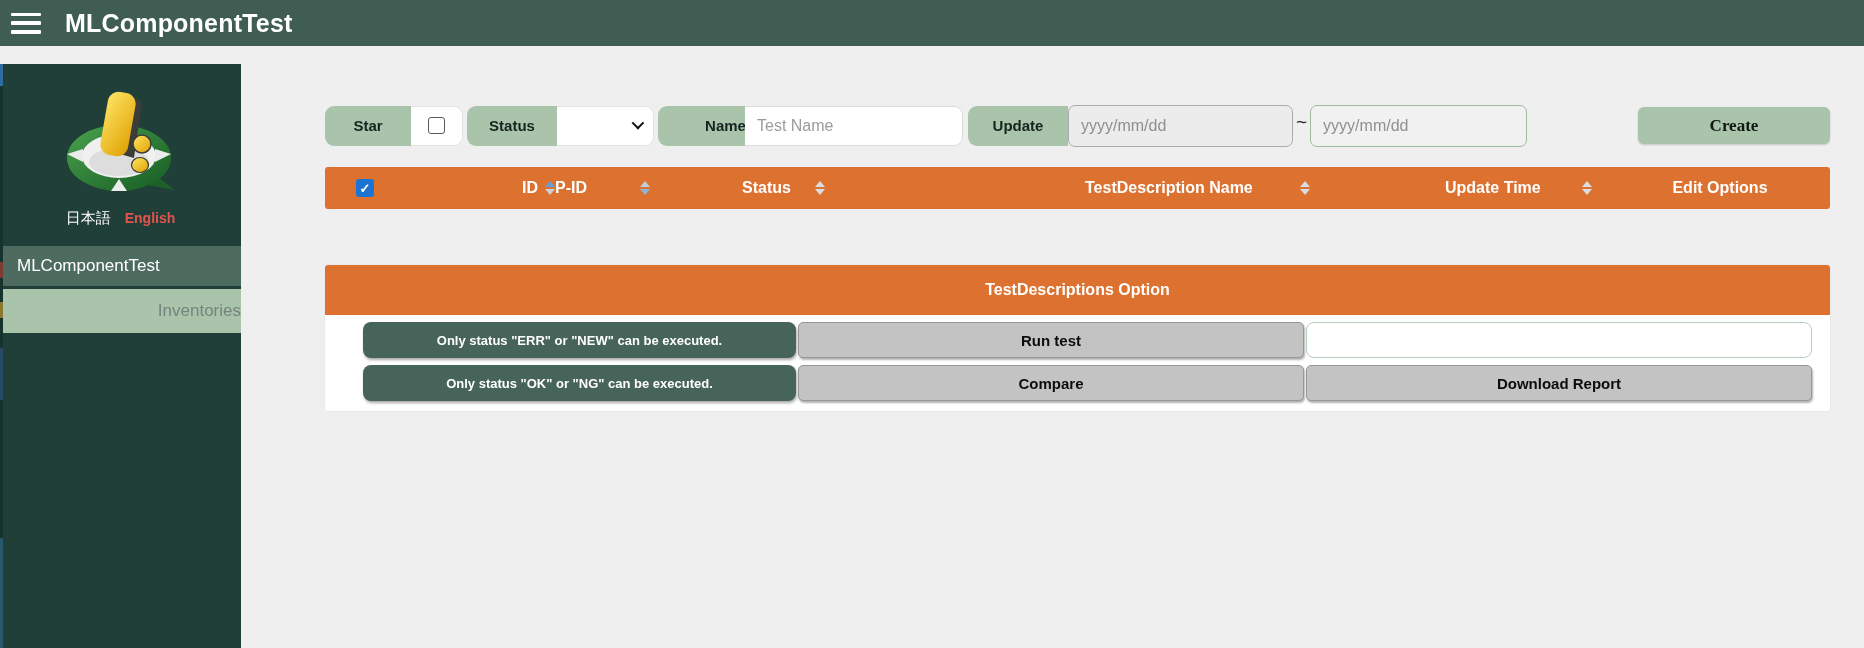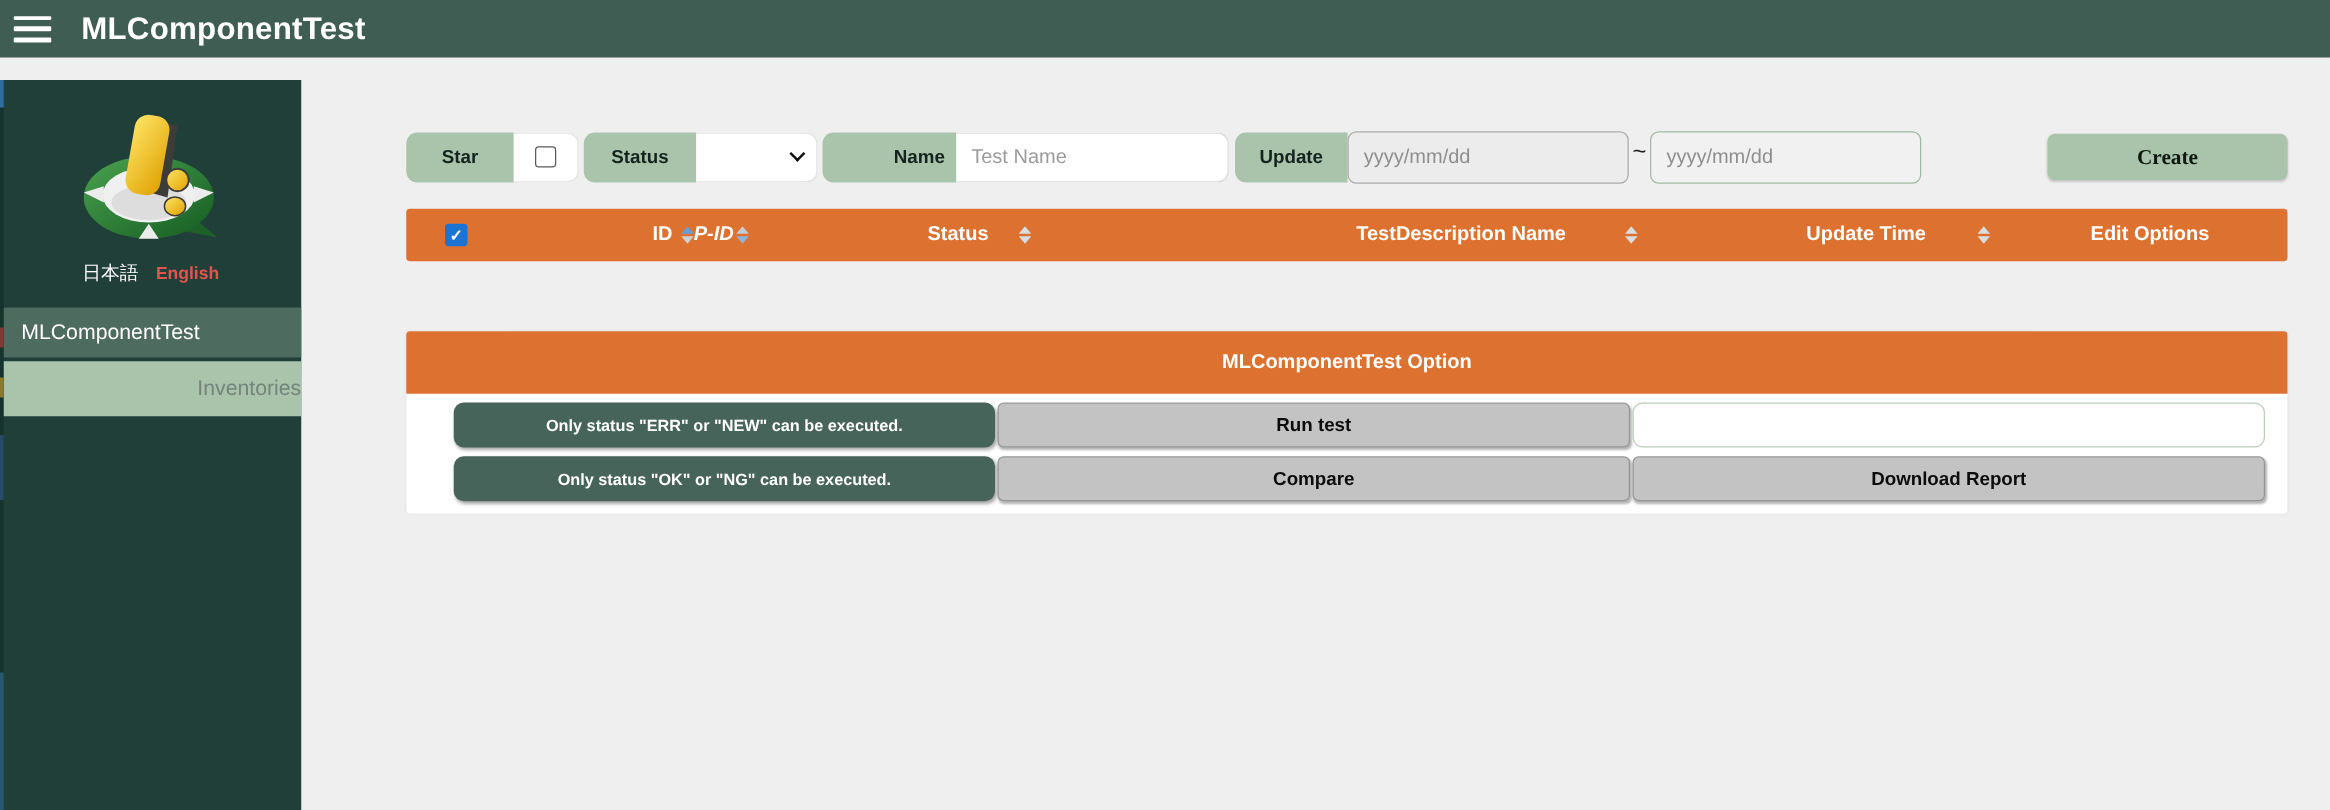--- a/index.html
+++ b/index.html
@@ -36,21 +36,21 @@
 
   
   .filterbar { display:flex; align-items:center; margin-top:57px; height:45px; }
   .seg-label { background:#a9c4ab; color:#15241f; font-size:15px; font-weight:bold;
                height:40px; display:flex; align-items:center; justify-content:center;
                border-radius:9px 0 0 9px; }
   .seg-ctrl  { background:#fff; height:40px; display:flex; align-items:center;
                border-radius:0 9px 9px 0; border:1px solid #e3e3e3; border-left:none; }
   .w-star{width:86px;} .w-starcb{width:52px; justify-content:center;}
   .w-status{width:90px;} .w-statusdd{width:97px; position:relative; cursor:pointer;}
-  .w-name{width:107px;padding-left:48px;}
+  .w-name{width:87px;padding-left:48px;}
   .gap{width:4px;}
   .cb-empty { width:17px; height:17px; border:1.6px solid #5a5a5a; border-radius:3px;
               background:#fff; cursor:pointer; }
   .chev { position:absolute; right:12px; top:13px; width:9px; height:9px;
           border-right:2.4px solid #111; border-bottom:2.4px solid #111;
           transform:rotate(45deg) translateY(-2px); }
   .name-input { width:218px; height:40px; border:1px solid #dcdcdc; border-left:none;
                 border-radius:0 9px 9px 0; font-size:16px; padding:0 12px; color:#333;
                 outline:none; background:#fff; }
   .name-input::placeholder { color:#9b9b9b; }
@@ -66,21 +66,21 @@
 
   
   .thead { margin-top:19px; height:42px; background:#dd7230; border-radius:3px;
            display:flex; align-items:center; color:#fff; font-size:16px; font-weight:bold; }
   .th { display:flex; align-items:center; }
   .th-cb { width:150px; padding-left:31px; }
   .cb-checked { width:18px; height:18px; background:#1b74d3; border-radius:3px; color:#fff;
                 font-size:13px; font-weight:bold; display:flex; align-items:center;
                 justify-content:center; cursor:pointer; }
   .th-id { width:80px; justify-content:flex-end; gap:7px; }
-  .th-pid { width:95px; justify-content:flex-start; gap:2px;font-style:italic; }
+  .th-pid { width:95px; justify-content:space-between; gap:2px; }
   .th-status { width:235px; justify-content:space-between; padding:0 60px 0 92px; }
   .th-name { width:500px; justify-content:space-between; padding:0 75px 0 200px; }
   .th-update { width:225px; justify-content:space-between; padding:0 18px 0 60px;gap:25px; }
   .th-edit { flex:1; justify-content:center; }
   .sarr { display:inline-flex; flex-direction:column; gap:2.5px; cursor:pointer; }
   .sarr i { width:0; height:0; border-left:5.5px solid transparent; border-right:5.5px solid transparent; }
   .up-blue   { border-bottom:6.5px solid #64a0dc; }
   .dn-gray   { border-top:6.5px solid #ccd1d6; }
   .up-gray   { border-bottom:6.5px solid #c3ccd6; }
   .dn-blue   { border-top:6.5px solid #8fb4da; }
@@ -183,21 +183,21 @@
       <div class="seg-label w-status">Status</div>
       <div class="seg-ctrl w-statusdd">
         <span class="chev"></span>
       </div>
       <div class="gap"></div>
 
       <div class="seg-label w-name">Name</div>
       <input class="name-input" type="text" placeholder="Test Name" style="">
       <div class="gap" style="width:5px;"></div>
 
-      <div class="seg-label" style="width:90px;">Update</div>
+      <div class="seg-label" style="width:100px;">Update</div>
       <input class="date-input date-1" type="text" placeholder="yyyy/mm/dd" style="">
       <span class="tilde">~</span>
       <input class="date-input date-2" type="text" placeholder="yyyy/mm/dd" style="">
 
       <button class="create-btn">Create</button>
     </div>
 
     <div class="thead">
       <div class="th th-cb">
         <div class="cb-checked">✓</div>
@@ -236,21 +236,21 @@
             <i class="up-lite"></i>
             <i class="dn-lite"></i>
           </span>
       </div>
       <div class="th th-edit">
         <span>Edit Options</span>
       </div>
     </div>
 
     <div class="options">
-      <div class="options-title">MLComponentTest Option</div>
+      <div class="options-title">TestDescriptions Option</div>
 
       <div class="opt-row">
         <div class="opt-note">Only status "ERR" or "NEW" can be executed.</div>
         <button class="opt-btn">Run test</button>
         <div class="opt-empty"></div>
       </div>
 
       <div class="opt-row">
         <div class="opt-note">Only status "OK" or "NG" can be executed.</div>
         <button class="opt-btn">Compare</button>

